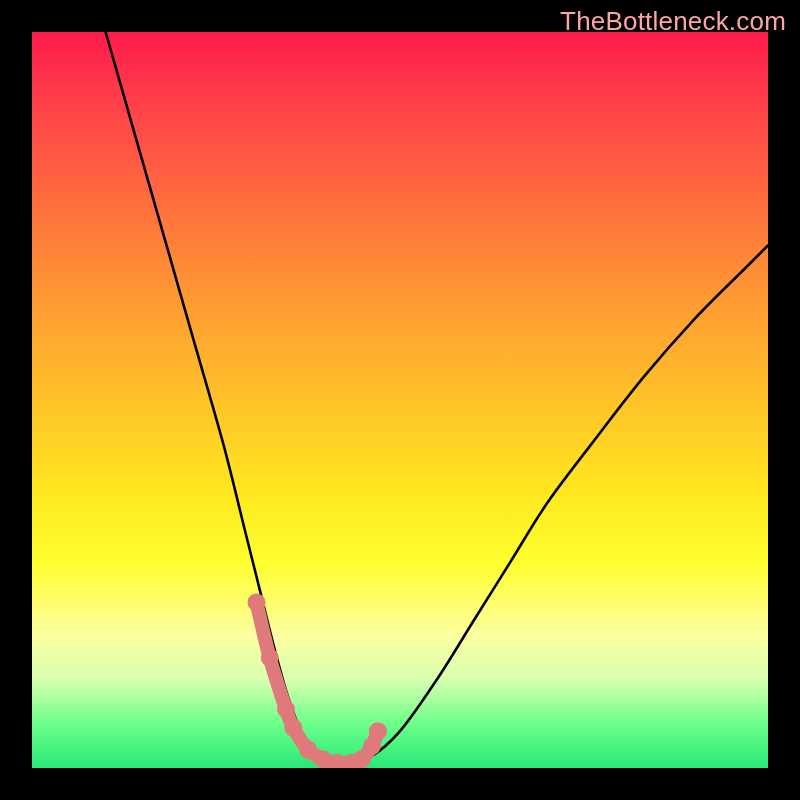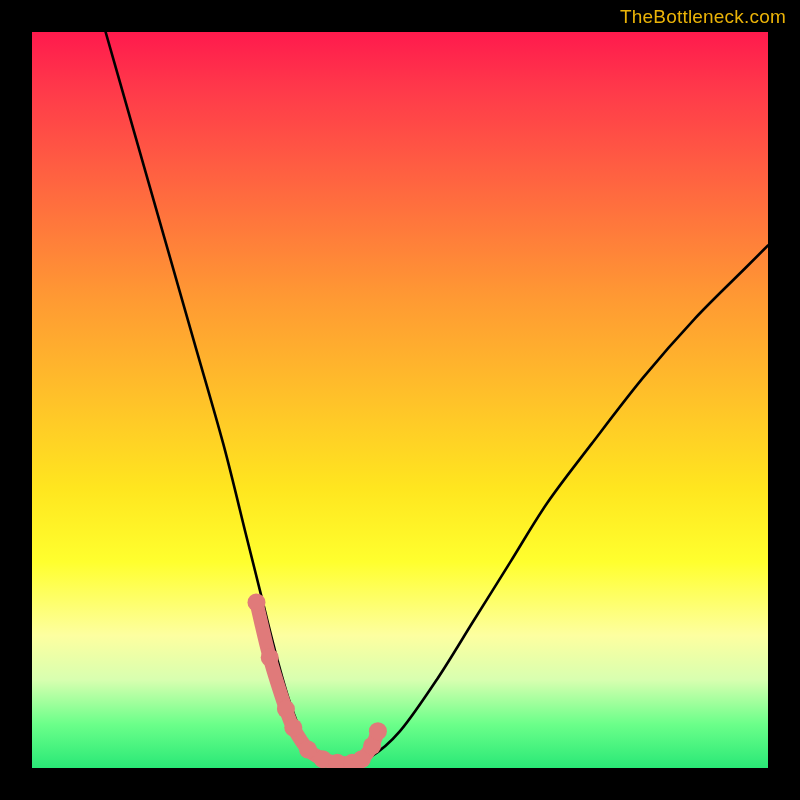--- a/index.html
+++ b/index.html
@@ -51,22 +51,22 @@
     position: absolute;
     left: 0;
     top: 0;
     width: 736px;
     height: 736px;
   }
   .watermark {
     position: absolute;
     top: 6px;
     right: 14px;
-    color: #eab308;
-    font-size: 19px;
+    color: #fca5a5;
+    font-size: 26px;
     font-weight: 500;
     letter-spacing: 0.2px;
   }
 </style>
 </head>
 <body>
 
 <div class="watermark">TheBottleneck.com</div>
 
 <div class="frame">

